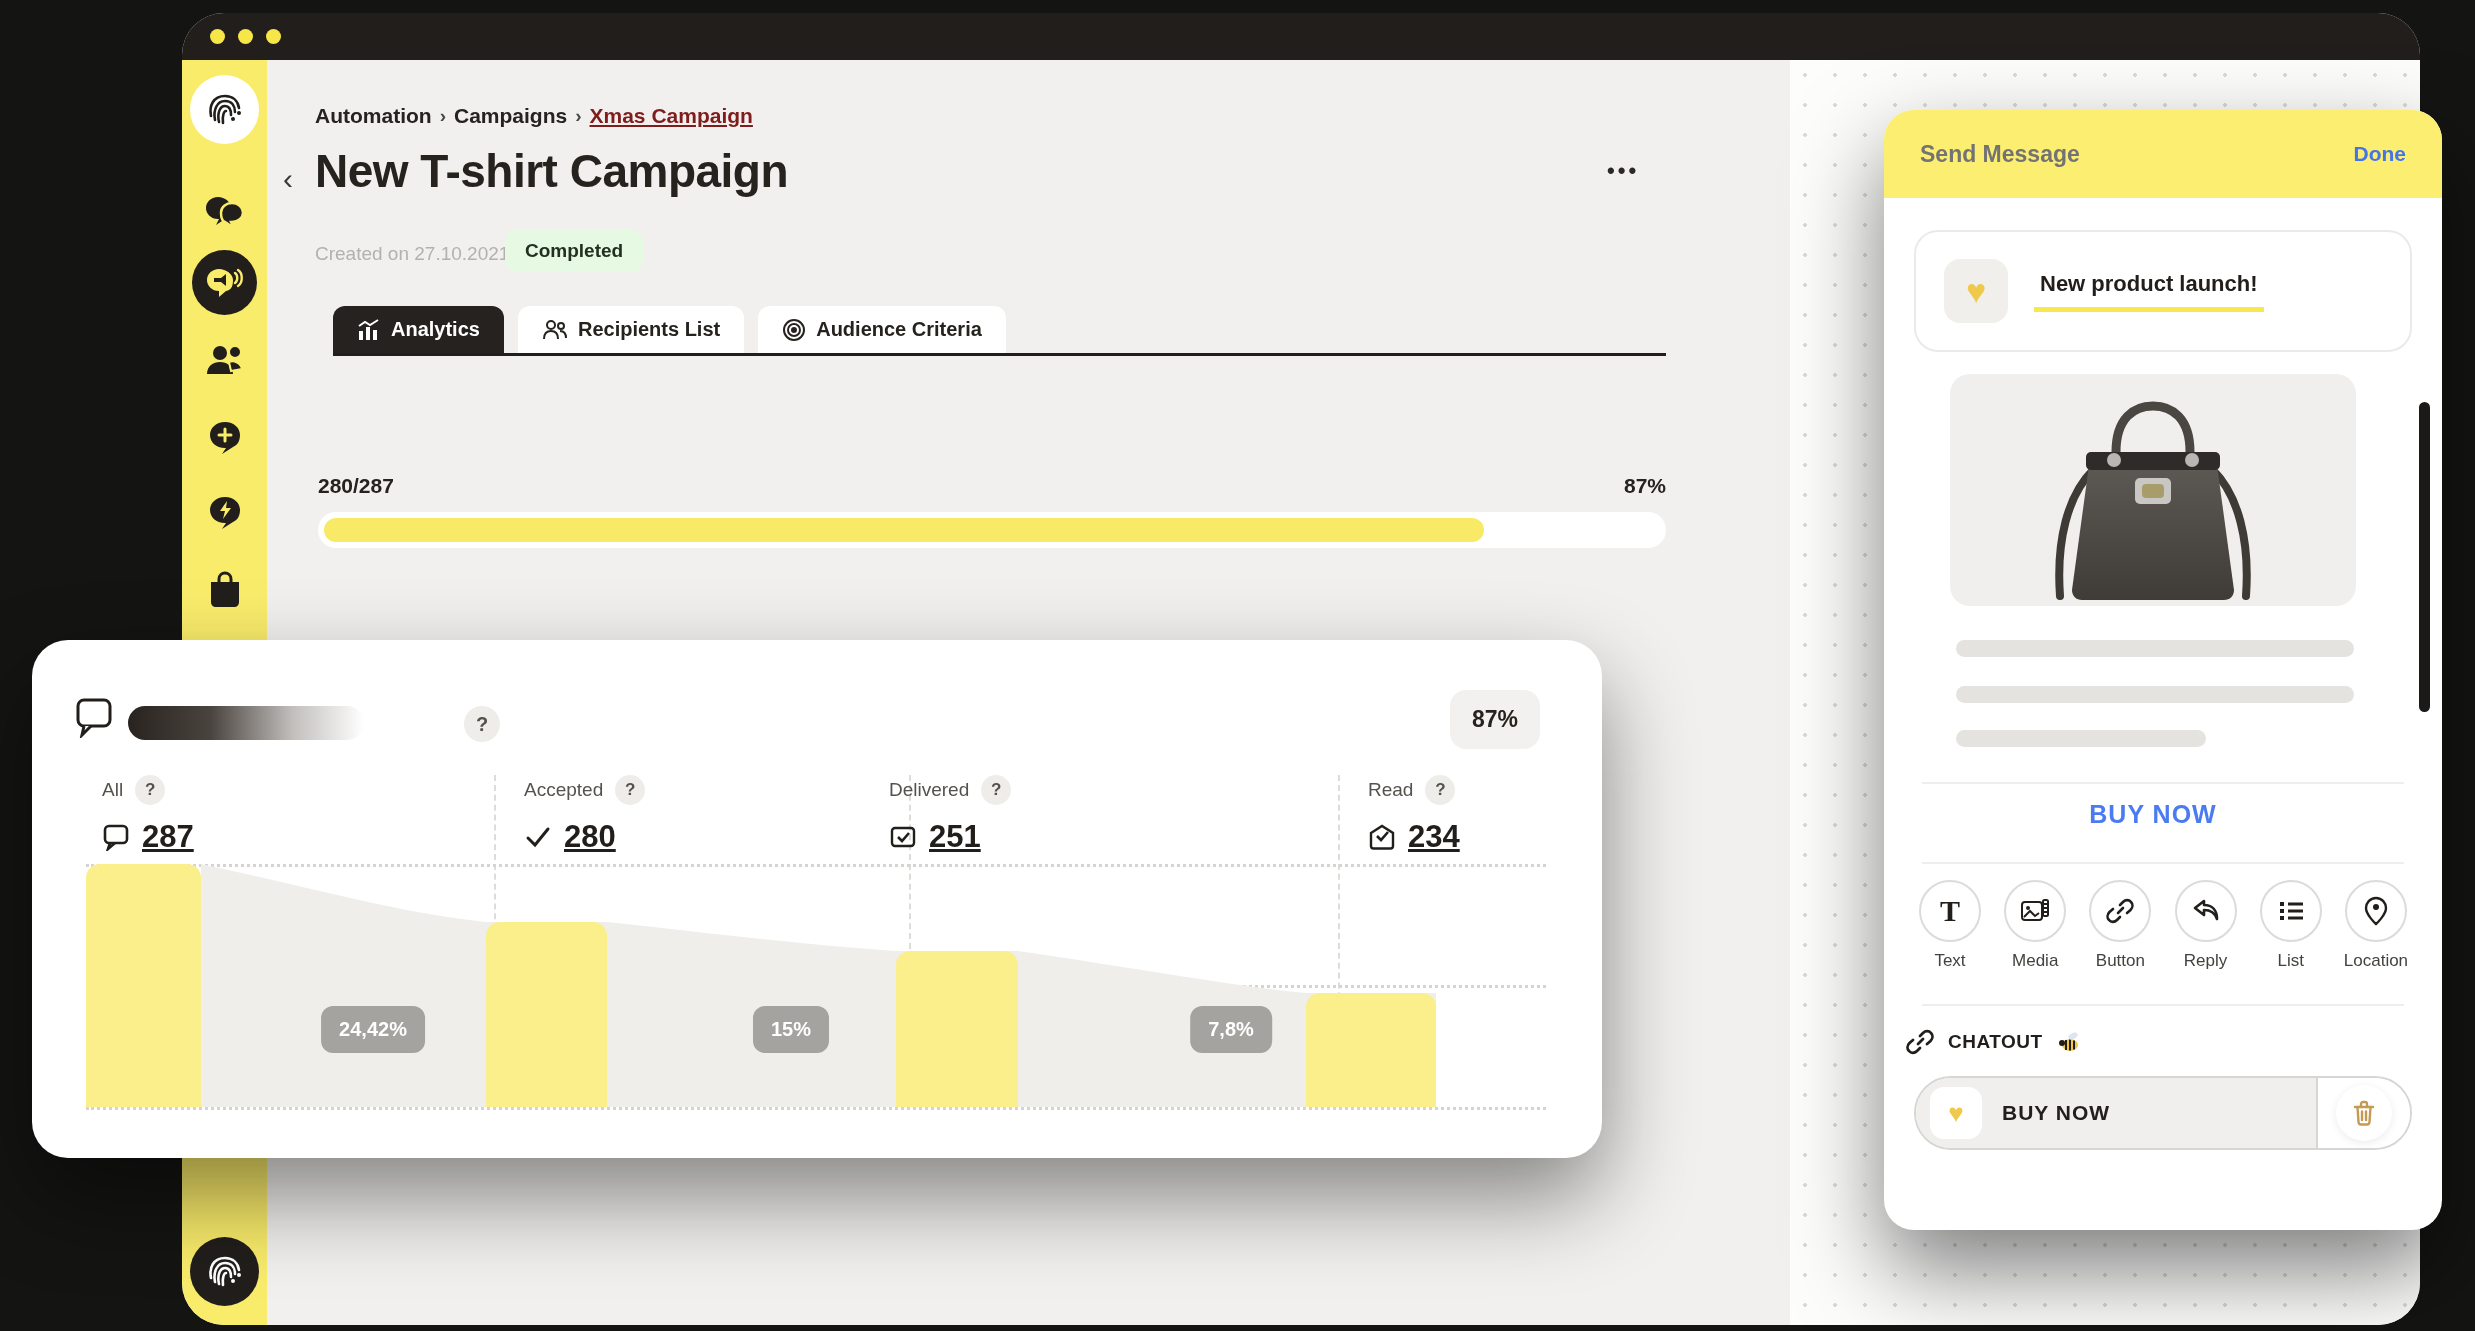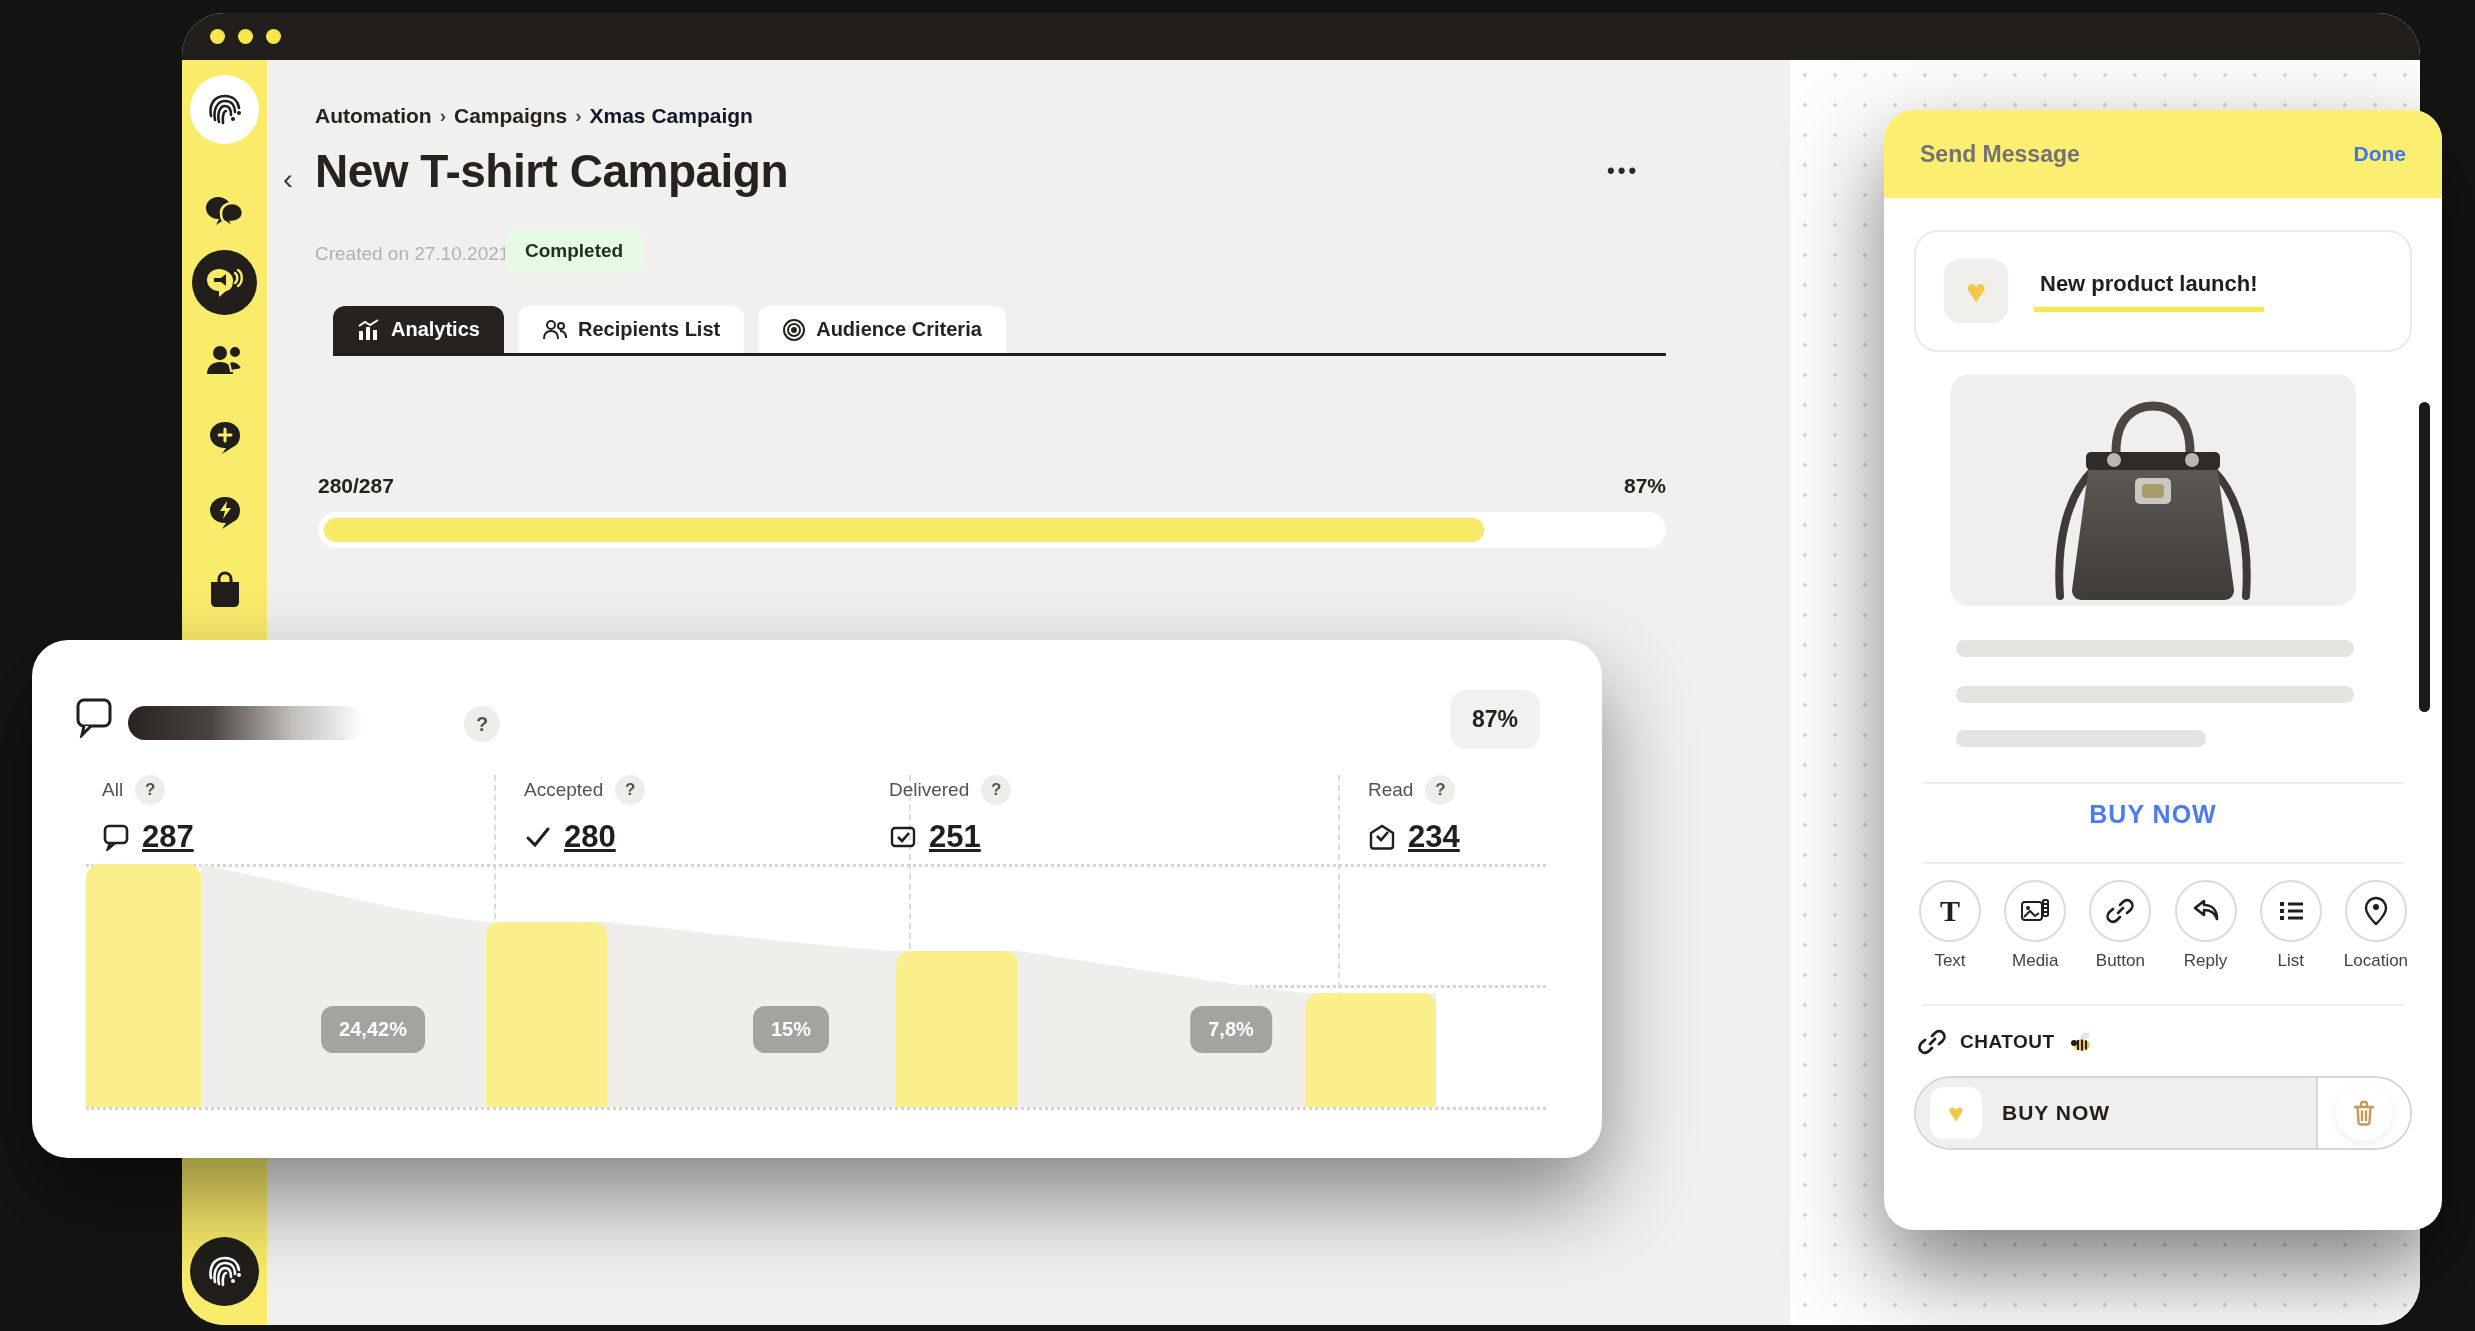--- a/index.html
+++ b/index.html
@@ -19,21 +19,21 @@
   .active-circle { position:absolute; left:10px; width:65px; height:65px; border-radius:50%; background:#211E1B; display:flex; align-items:center; justify-content:center; }
 
   
   .canvas-dotted { position:absolute; left:1608px; top:47px; width:630px; height:1265px; background:#FDFDFC;
     background-image:radial-gradient(#DBD9D5 1.6px, transparent 1.8px); background-size:30px 30px; }
 
   
   .main { position:absolute; left:85px; top:47px; width:1523px; height:1265px; }
   .breadcrumb { position:absolute; left:48px; top:44px; font-size:21px; font-weight:bold; color:#26231F; display:flex; gap:8px; align-items:center; }
   .crumb-sep { color:#4a4743; font-size:19px; }
-  .crumb-muted { color:#0f172a; }
+  .crumb-muted { color:#7f1d1d;text-decoration:underline; }
   .back-chevron { position:absolute; left:16px; top:102px; font-size:30px; color:#3b3835; }
   .page-title { position:absolute; left:48px; top:84px; font-size:46px; font-weight:600; letter-spacing:-0.5px; color:#26231F; }
   .more-menu { position:absolute; left:1340px; top:98px; font-size:22px; letter-spacing:3px; color:#2b2825; font-weight:bold; }
   .created { position:absolute; left:48px; top:183px; font-size:19px; color:#B3B1AD; }
   .status-badge { position:absolute; left:238px; top:170px; background:#E6F9E2; color:#23301f; font-size:19px; font-weight:bold; padding:10px 20px; border-radius:12px; }
 
   .tabs { position:absolute; left:66px; top:246px; display:flex; gap:14px; }
   .tab { height:47px; display:flex; align-items:center; gap:10px; padding:0 24px; border-radius:12px 12px 0 0; background:#fff; color:#26231F; font-size:20px; font-weight:bold; }
   .tab.active { background:#26221F; color:#fff; }
   .tab-line { position:absolute; left:66px; top:293px; width:1333px; height:3px; background:#211E1B; }
@@ -78,21 +78,21 @@
   .heart { color:#EFC94C; font-size:34px; line-height:1; }
   .msg-title { font-size:22px; font-weight:bold; color:#211E1B; padding:0 6px 10px 6px; border-bottom:5px solid #F8E84D; }
   .img-box { position:absolute; left:66px; top:264px; width:406px; height:232px; background:#F0EFED; border-radius:20px; display:flex; align-items:flex-end; justify-content:center; overflow:hidden; }
   .ph-bar { position:absolute; left:72px; height:17px; border-radius:9px; background:#E5E3E0; }
   .divider { position:absolute; left:38px; width:482px; border-top:2px solid #F0EEEB; }
   .buy-link { position:absolute; left:66px; top:690px; width:406px; text-align:center; font-size:25px; font-weight:bold; letter-spacing:1px; color:#4B7BF0; }
   .tools { position:absolute; left:26px; top:770px; width:506px; display:flex; justify-content:space-between; }
   .tool { display:flex; flex-direction:column; align-items:center; gap:9px; width:80px; }
   .tool-circle { width:62px; height:62px; border-radius:50%; background:#fff; border:2px solid #DDDBD8; display:flex; align-items:center; justify-content:center; }
   .tool-label { font-size:17px; color:#45423E; }
-  .chatout { position:absolute; left:34px; top:918px; display:flex; align-items:center; gap:14px; }
+  .chatout { position:absolute; left:22px; top:918px; display:flex; align-items:center; gap:14px; }
   .chatout-label { font-size:19px; font-weight:bold; letter-spacing:0.5px; color:#211E1B; }
   .pill-row { position:absolute; left:30px; top:966px; width:498px; height:74px; border:2px solid #D8D6D3; border-radius:37px; display:flex; overflow:hidden; }
   .pill-left { flex:1; background:#F0EFED; display:flex; align-items:center; gap:20px; padding:0 14px; border-right:2px solid #D8D6D3; }
   .pill-heart-tile { width:52px; height:52px; border-radius:14px; background:#fff; display:flex; align-items:center; justify-content:center; }
   .pill-label { font-size:21px; font-weight:bold; letter-spacing:1px; color:#211E1B; }
   .pill-right { width:92px; background:#fff; display:flex; align-items:center; justify-content:center; }
   .trash-circle { width:56px; height:56px; border-radius:50%; background:#fff; box-shadow:0 2px 8px rgba(0,0,0,.08); display:flex; align-items:center; justify-content:center; }
   .scroll-thumb { position:absolute; right:12px; top:292px; width:11px; height:310px; border-radius:6px; background:#1C1A18; }
 
   .icon { display:block; }

